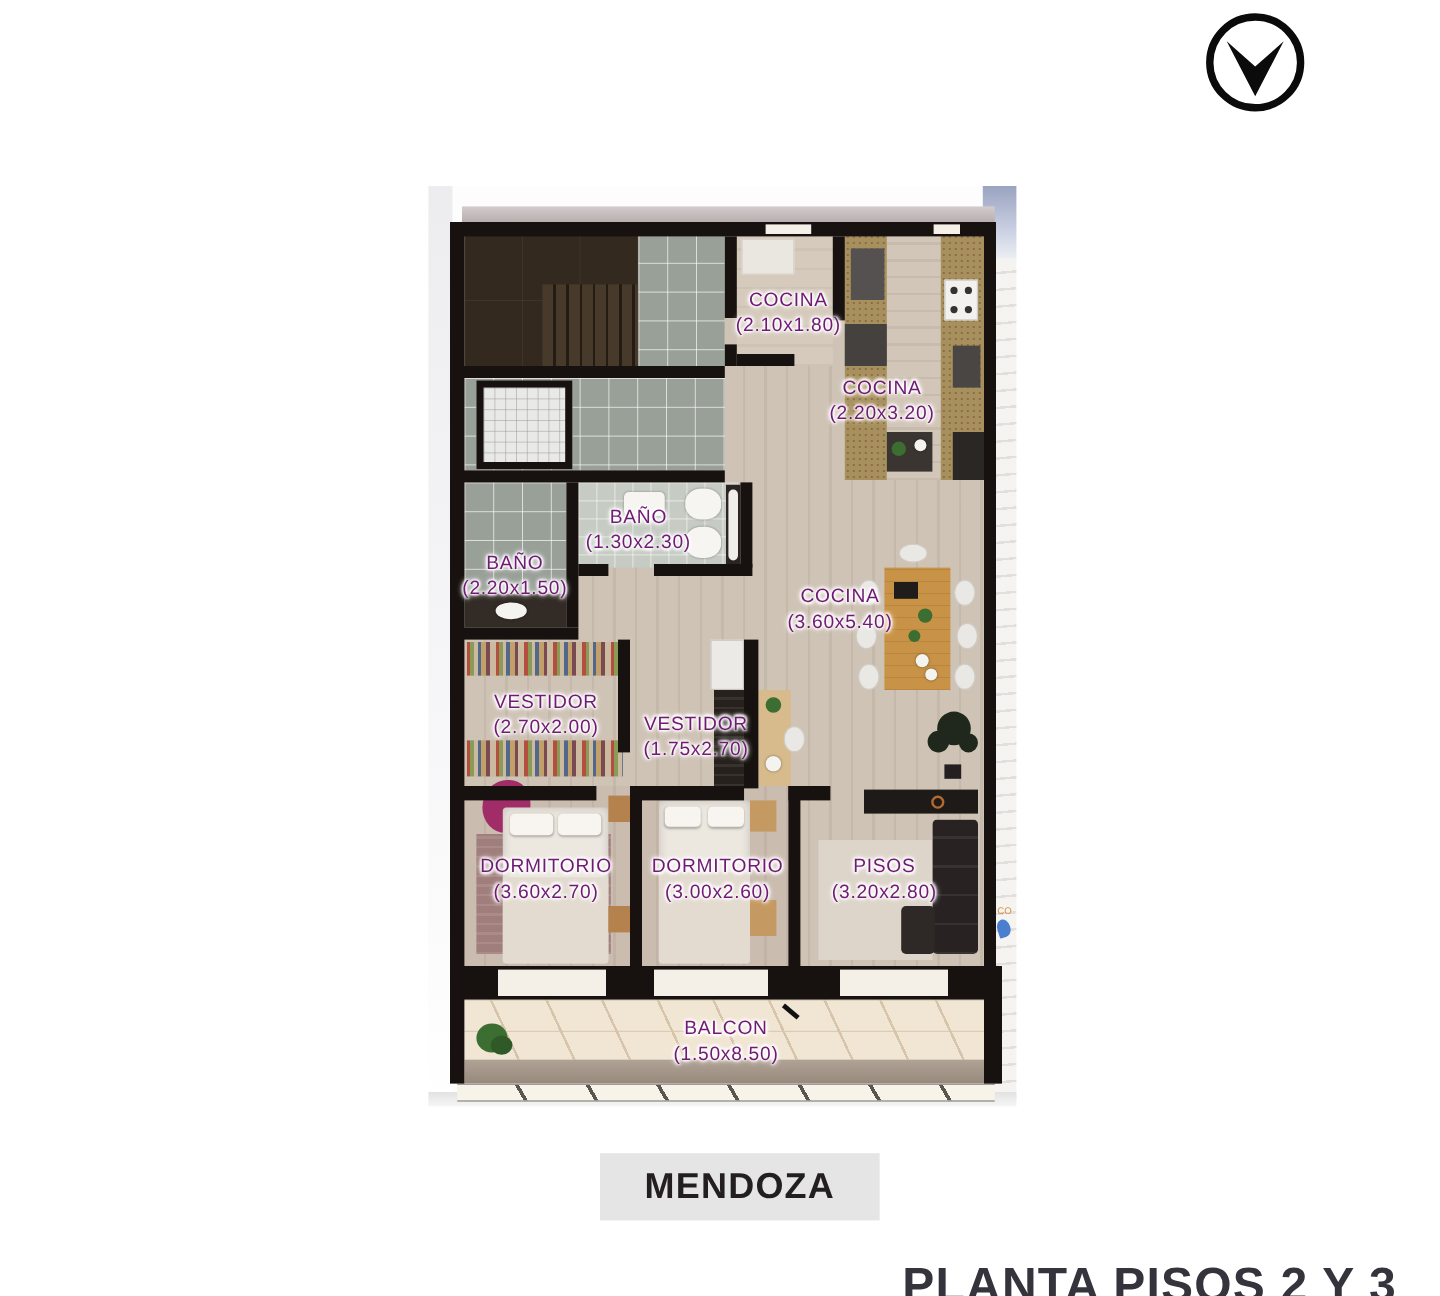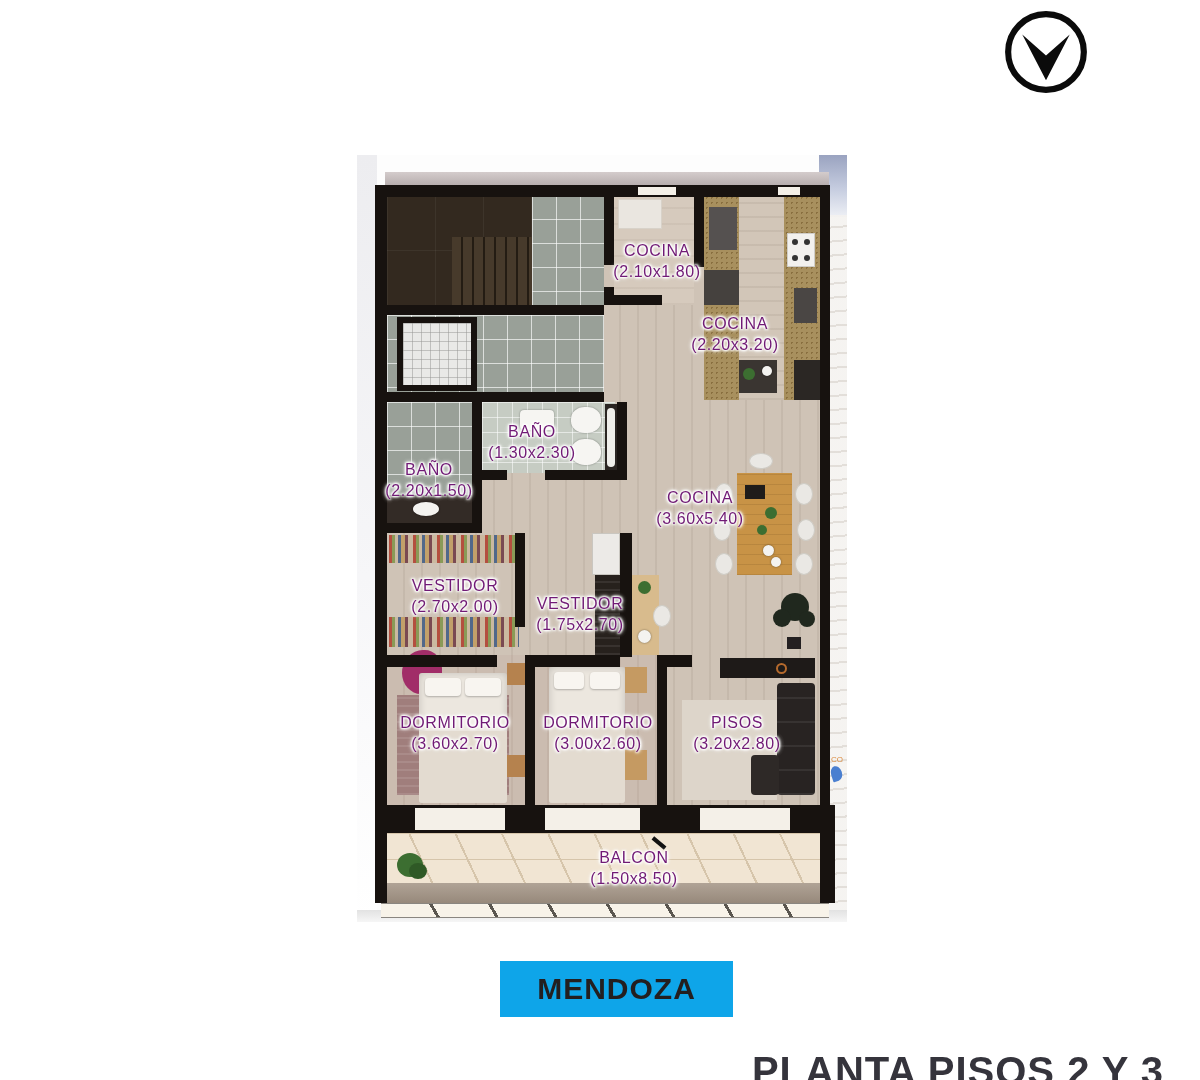--- a/index.html
+++ b/index.html
@@ -60,21 +60,21 @@
   .f{z-index:5;}
   .shelf{background:#c9b7a2;background-image:repeating-linear-gradient(90deg,#b44f3f 0 3px,#8a9a57 3px 6px,#cbb9a0 6px 9px,#51688a 9px 12px,#c2a06a 12px 16px,#7a4a52 16px 19px,#cbb9a0 19px 24px);}
   .chair{background:#eae8e4;border:1px solid #cfccc5;border-radius:50%;box-sizing:border-box;}
   .plantg{background:#3c6e31;border-radius:50%;}
   .plantd{background:#20281e;border-radius:50%;}
   
   .rlabel{z-index:9;transform:translate(-50%,0);text-align:center;color:#701a75;letter-spacing:.6px;white-space:nowrap;
      text-shadow:-1px -1px 2px #fff,1px -1px 2px #fff,-1px 1px 2px #fff,1px 1px 2px #fff,0 0 5px #fff,0 0 5px #fff;}
   .rlabel span{display:block;line-height:21px;font-size:16px;}
   
-  #mendoza{left:500px;top:961px;width:233px;height:56px;background:#0ea5e9;
+  #mendoza{left:500px;top:961px;width:233px;height:56px;background:#e5e5e5;
      display:flex;align-items:center;justify-content:center;}
   #mendoza span{font-size:30px;font-weight:bold;color:#231f20;letter-spacing:1px;}
   #footer-title{left:958px;top:1051px;transform:translateX(-50%);font-size:40px;line-height:1;
      font-weight:bold;color:#35343c;letter-spacing:1px;white-space:nowrap;}
 </style>
 </head>
 <body>
 
 <div class="abs" id="logo">
   <svg viewBox="0 0 100 100" width="88" height="88">
@@ -259,21 +259,21 @@
     <span>(3.60x2.70)</span>
   </div>
   <div class="abs rlabel" style="left:241px;top:557px;">
     <span>DORMITORIO</span>
     <span>(3.00x2.60)</span>
   </div>
   <div class="abs rlabel" style="left:380px;top:557px;">
     <span>PISOS</span>
     <span>(3.20x2.80)</span>
   </div>
-  <div class="abs rlabel" style="left:248px;top:692px;margin-left:29px;">
+  <div class="abs rlabel" style="left:248px;top:692px;">
     <span>BALCON</span>
     <span>(1.50x8.50)</span>
   </div>
 </div>
 
 <div class="abs" id="mendoza">
   <span>MENDOZA</span>
 </div>
 
 <div class="abs" id="footer-title">PLANTA PISOS 2 Y 3</div>

